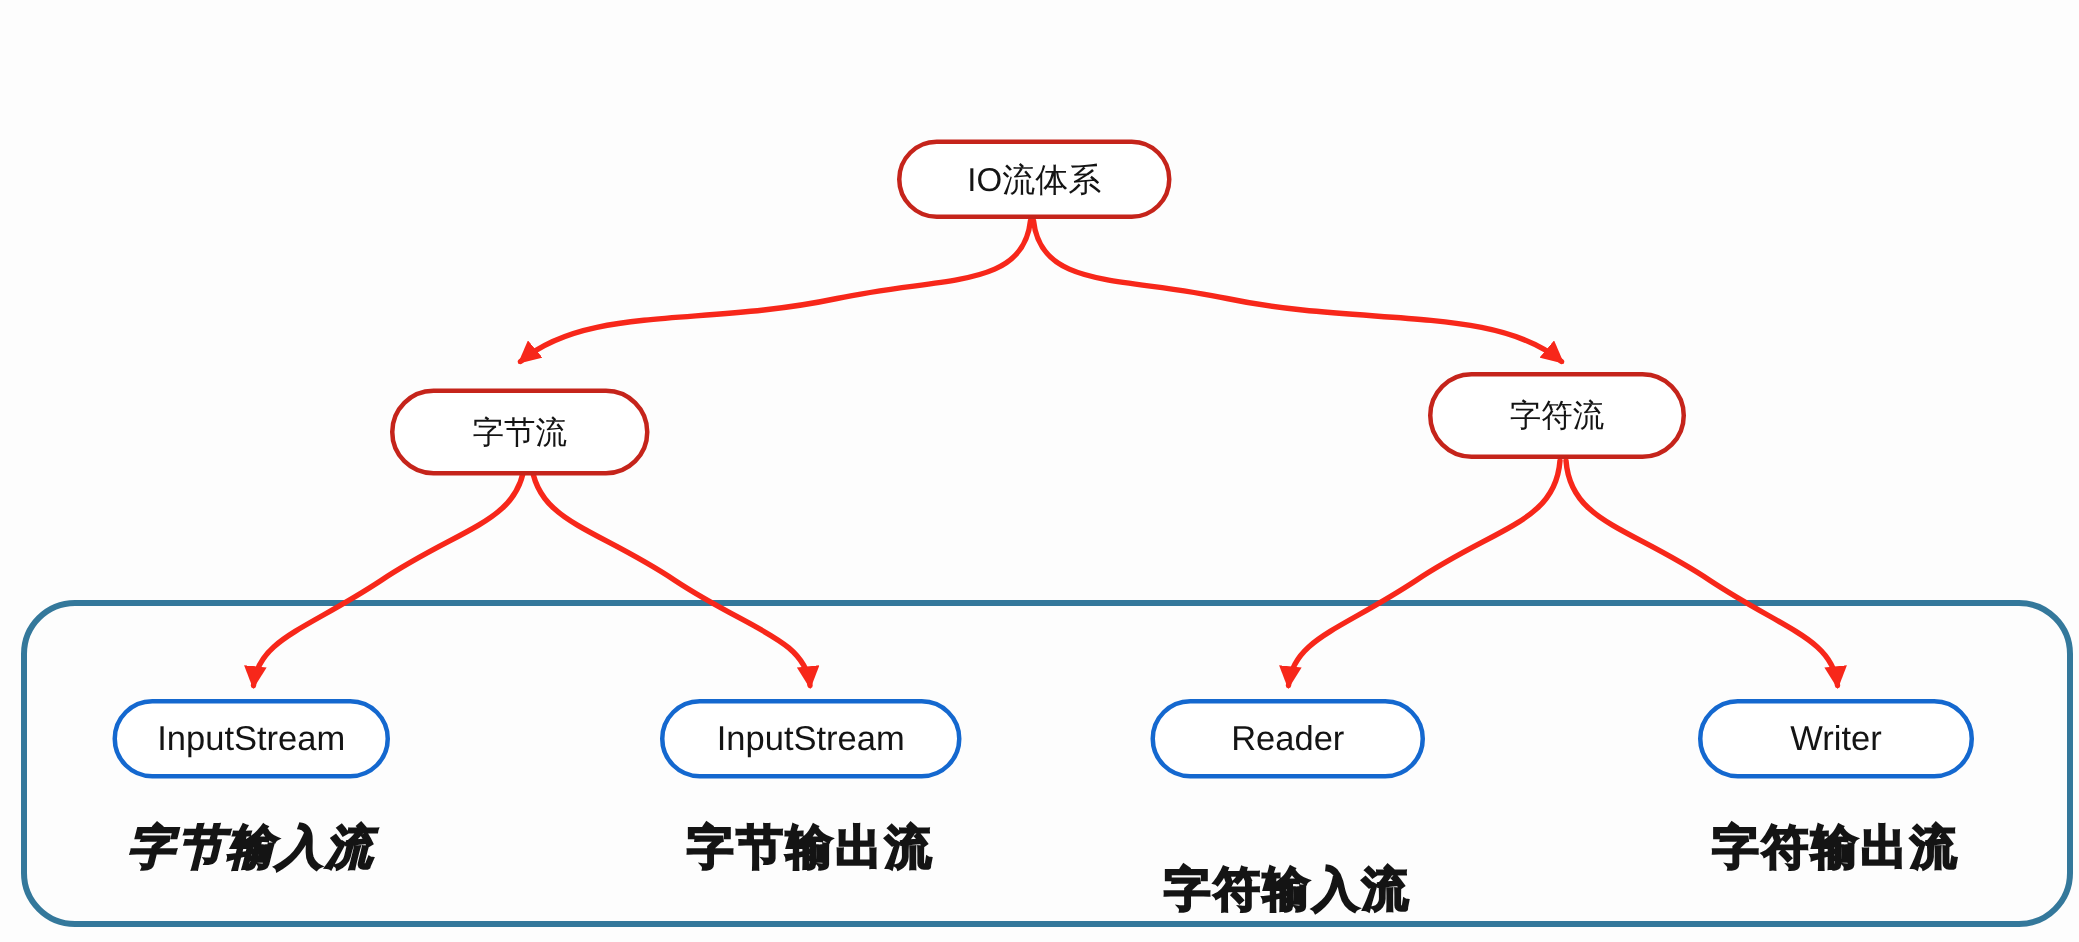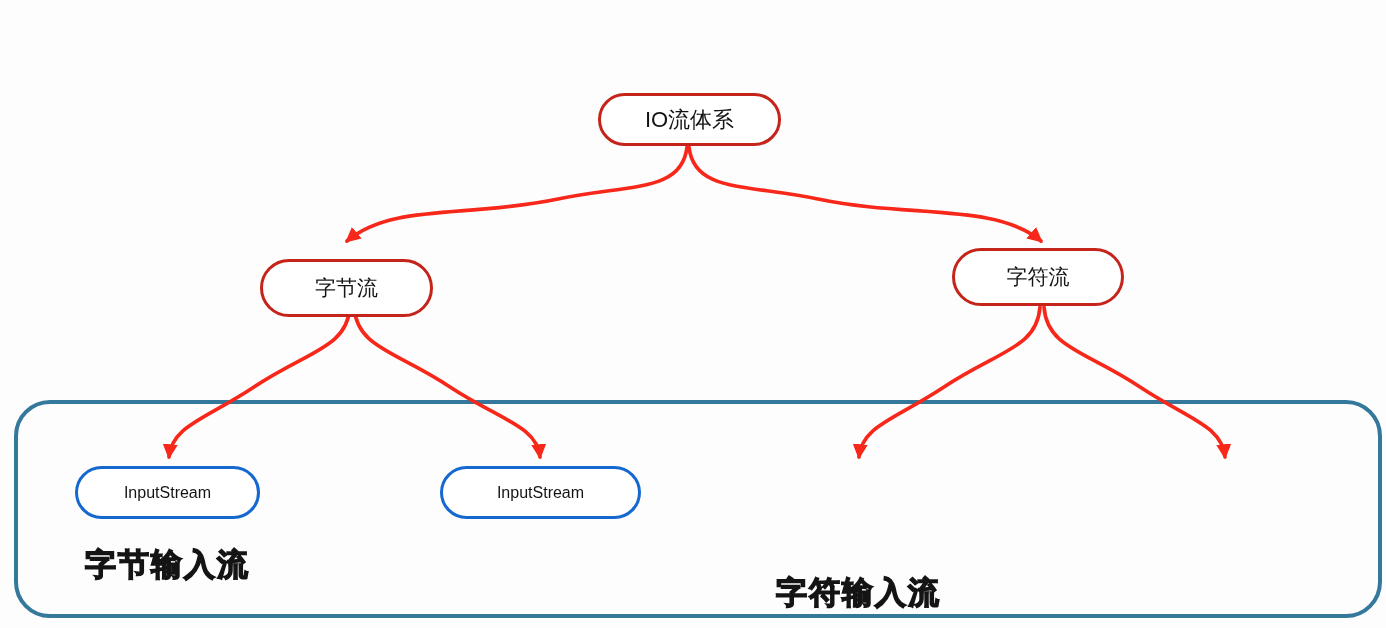--- a/index.html
+++ b/index.html
@@ -42,37 +42,37 @@
     color:var(--ink);
     white-space:nowrap;
   }
   .node.red{border:3.8px solid var(--red-border);}
   .node.blue{border:3.4px solid var(--blue-border);}
 
   .node-root {left:598px;top:93px; width:183px;height:53px;font-size:22px;}
   .node-byte {left:260px;top:259px;width:173px;height:58px;font-size:21px;}
   .node-char {left:952px;top:248px;width:172px;height:58px;font-size:21px;text-align:right;}
 
-  .node-leaf{top:466px;height:53px;font-size:16px;}
+  .node-leaf{top:466px;height:53px;font-size:23px;}
   .node-input {left:75px;  width:185px;}
   .node-output{left:440px; width:201px;}
   .node-reader{left:767px; width:183px;}
   .node-writer{left:1132px;width:184px;}
 
   
   .caption{
     position:absolute;top:545px;height:40px;
     display:flex;align-items:center;justify-content:center;
     font-size:31px;font-weight:900;
     letter-spacing:2px;
     -webkit-text-stroke:1.4px var(--ink);
     color:var(--ink);
     white-space:nowrap;
   }
-  .cap-1{left:75px;  width:185px;}
+  .cap-1{left:75px;  width:185px;font-style:italic;}
   .cap-2{left:440px; width:201px;}
   .cap-3{left:767px; width:183px;margin-top:28px;}
   .cap-4{left:1132px;width:184px;}
 </style>
 </head>
 <body>
 
 <div class="stage">
 
   <div class="group-box"></div>
@@ -91,17 +91,21 @@
     <path class="edge" d="M1044,307 C1047,348 1086,351 1140,387 C1190,420 1222,426 1225,457" marker-end="url(#arrowhead)"></path>
   </svg>
 
   <div class="node red node-root">IO流体系</div>
 
   <div class="node red node-byte">字节流</div>
   <div class="node red node-char">字符流</div>
 
   <div class="node blue node-leaf node-input">InputStream</div>
   <div class="node blue node-leaf node-output">InputStream</div>
+  <div class="node blue node-leaf node-reader">Reader</div>
+  <div class="node blue node-leaf node-writer">Writer</div>
 
   <div class="caption cap-1">字节输入流</div>
+  <div class="caption cap-2">字节输出流</div>
   <div class="caption cap-3">字符输入流</div>
+  <div class="caption cap-4">字符输出流</div>
 
 </div>
 
 </body></html>

